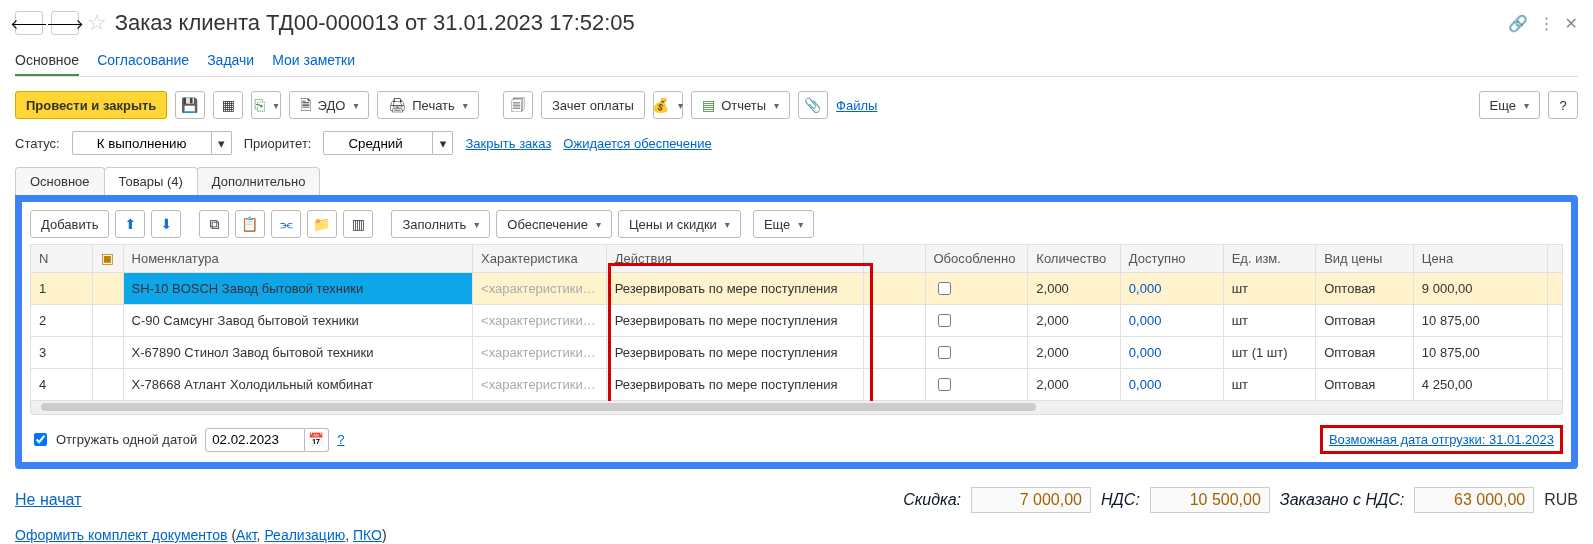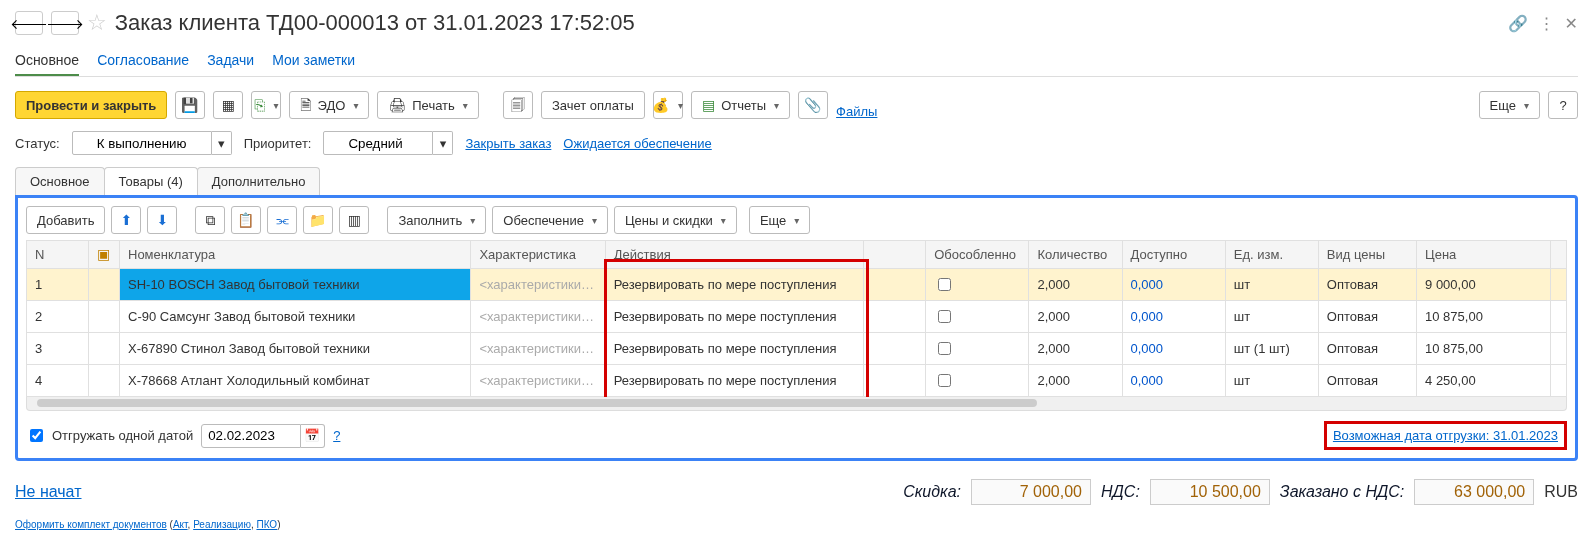--- a/index.html
+++ b/index.html
@@ -24,21 +24,21 @@
   .title { font-size: 22px; font-weight: normal; color: #333; flex: 1; }
   .top-right { display: flex; gap: 10px; align-items: center; }
   .top-icon { color: #888; cursor: pointer; font-size: 16px; }
 
   
   .navtabs { display: flex; gap: 18px; border-bottom: 1px solid #ddd; padding-bottom: 0; margin-bottom: 14px;}
   .navtabs a { color: #0066cc; text-decoration: none; padding: 6px 0; font-size: 14px; }
   .navtabs a.active { color: #333; border-bottom: 2px solid #4d8c4a; }
 
   
-  .toolbar { display: flex; gap: 8px; align-items: flex-end; margin-bottom: 12px; flex-wrap: wrap; }
+  .toolbar { display: flex; gap: 8px; align-items: center; margin-bottom: 12px; flex-wrap: wrap; }
   .btn {
     background: #fff; border: 1px solid #bbb; border-radius: 3px;
     height: 28px; padding: 0 10px; display: inline-flex; align-items: center; gap: 6px;
     cursor: pointer; font-size: 13px; color: #333;
   }
   .btn.primary { background: #ffd633; border-color: #d4a800; font-weight: bold; }
   .btn.icon-only { padding: 0; width: 30px; justify-content: center; }
   .spacer { flex: 1; }
   .link { color: #0066cc; text-decoration: underline; cursor: pointer; }
   .dd-arrow { font-size: 10px; color: #666; margin-left: 2px;}
@@ -58,21 +58,21 @@
   
   .doctabs { display: flex; }
   .doctab {
     border: 1px solid #ccc; border-bottom: none; padding: 6px 14px;
     background: #f7f7f7; cursor: pointer; border-radius: 4px 4px 0 0;
     margin-right: -1px; color: #333;
   }
   .doctab.active { background: #fff; position: relative; z-index: 2;}
 
   
-  .panel { border: 3px solid #3b82f6; padding: 8px; border-radius: 0 4px 4px 4px; }
+  .panel { border: 7px solid #3b82f6; padding: 8px; border-radius: 0 4px 4px 4px; }
   .panel-toolbar { display: flex; gap: 6px; align-items: center; margin-bottom: 6px; }
   .search-wrap { display: flex; margin-left: auto; }
   .search-wrap input { border: 1px solid #ccc; height: 24px; padding: 0 6px; width: 220px; border-radius: 3px 0 0 3px; }
   .search-wrap .clear { border: 1px solid #ccc; border-left: none; width: 22px; display:flex;align-items:center;justify-content:center;cursor:pointer; border-radius:0 3px 3px 0; background:#fff;}
 
   
   .tbl { width: 100%; border-collapse: collapse; table-layout: fixed; }
   .tbl th, .tbl td {
     border: 1px solid #e0e0e0; padding: 6px 8px; text-align: left;
     white-space: nowrap; overflow: hidden; text-overflow: ellipsis;
@@ -112,21 +112,21 @@
 
   
   .totals { display: flex; align-items: center; gap: 10px; justify-content: flex-end; margin-top: 18px; font-size: 16px;}
   .totals .val {
     border: 1px solid #ccc; background: #fafafa; height: 26px; padding: 0 8px;
     min-width: 120px; text-align: right; display: inline-flex; align-items: center; justify-content: flex-end;
     color: #a16207;
   }
   .totals label { color: #0f172a; font-style: italic; }
 
-  .bottom-links { margin-top: 14px; font-size: 10px;}
+  .bottom-links { margin-top: 14px; font-size: 14px;}
 
   .hl-overlay {
     position: absolute; border: 3px solid #d40000; pointer-events: none;
   }
   .table-wrap { position: relative; overflow: hidden;}
 </style>
 </head>
 <body>
 
 <div class="container">

